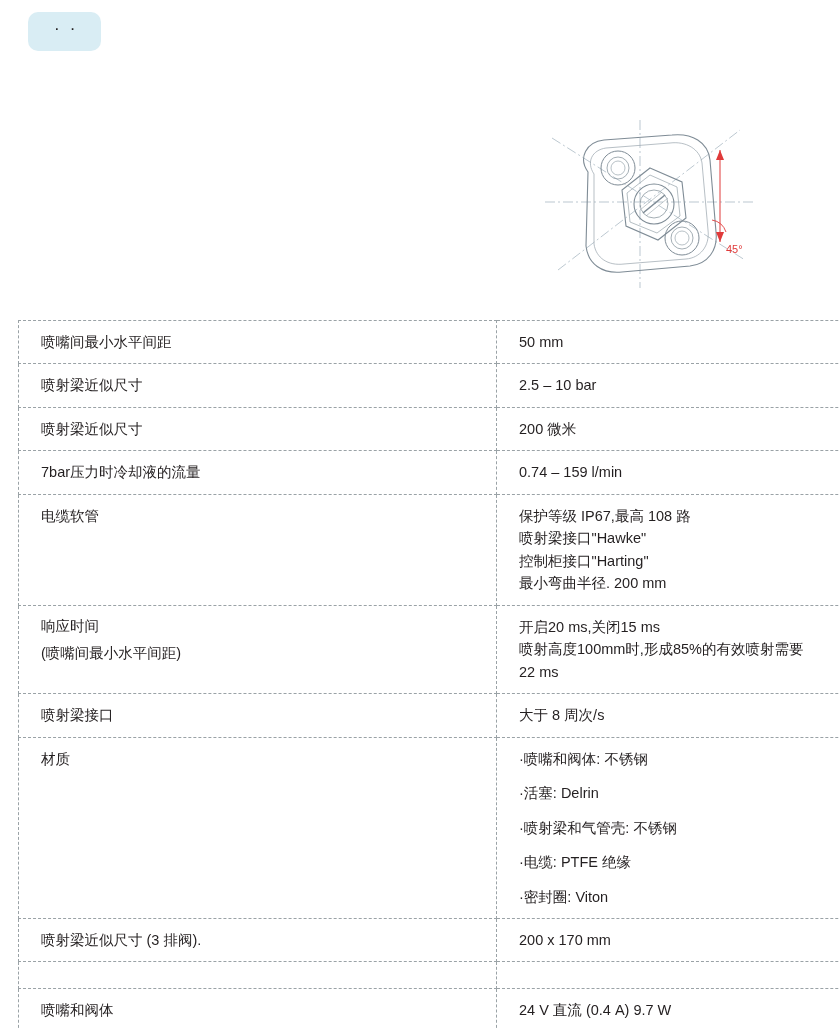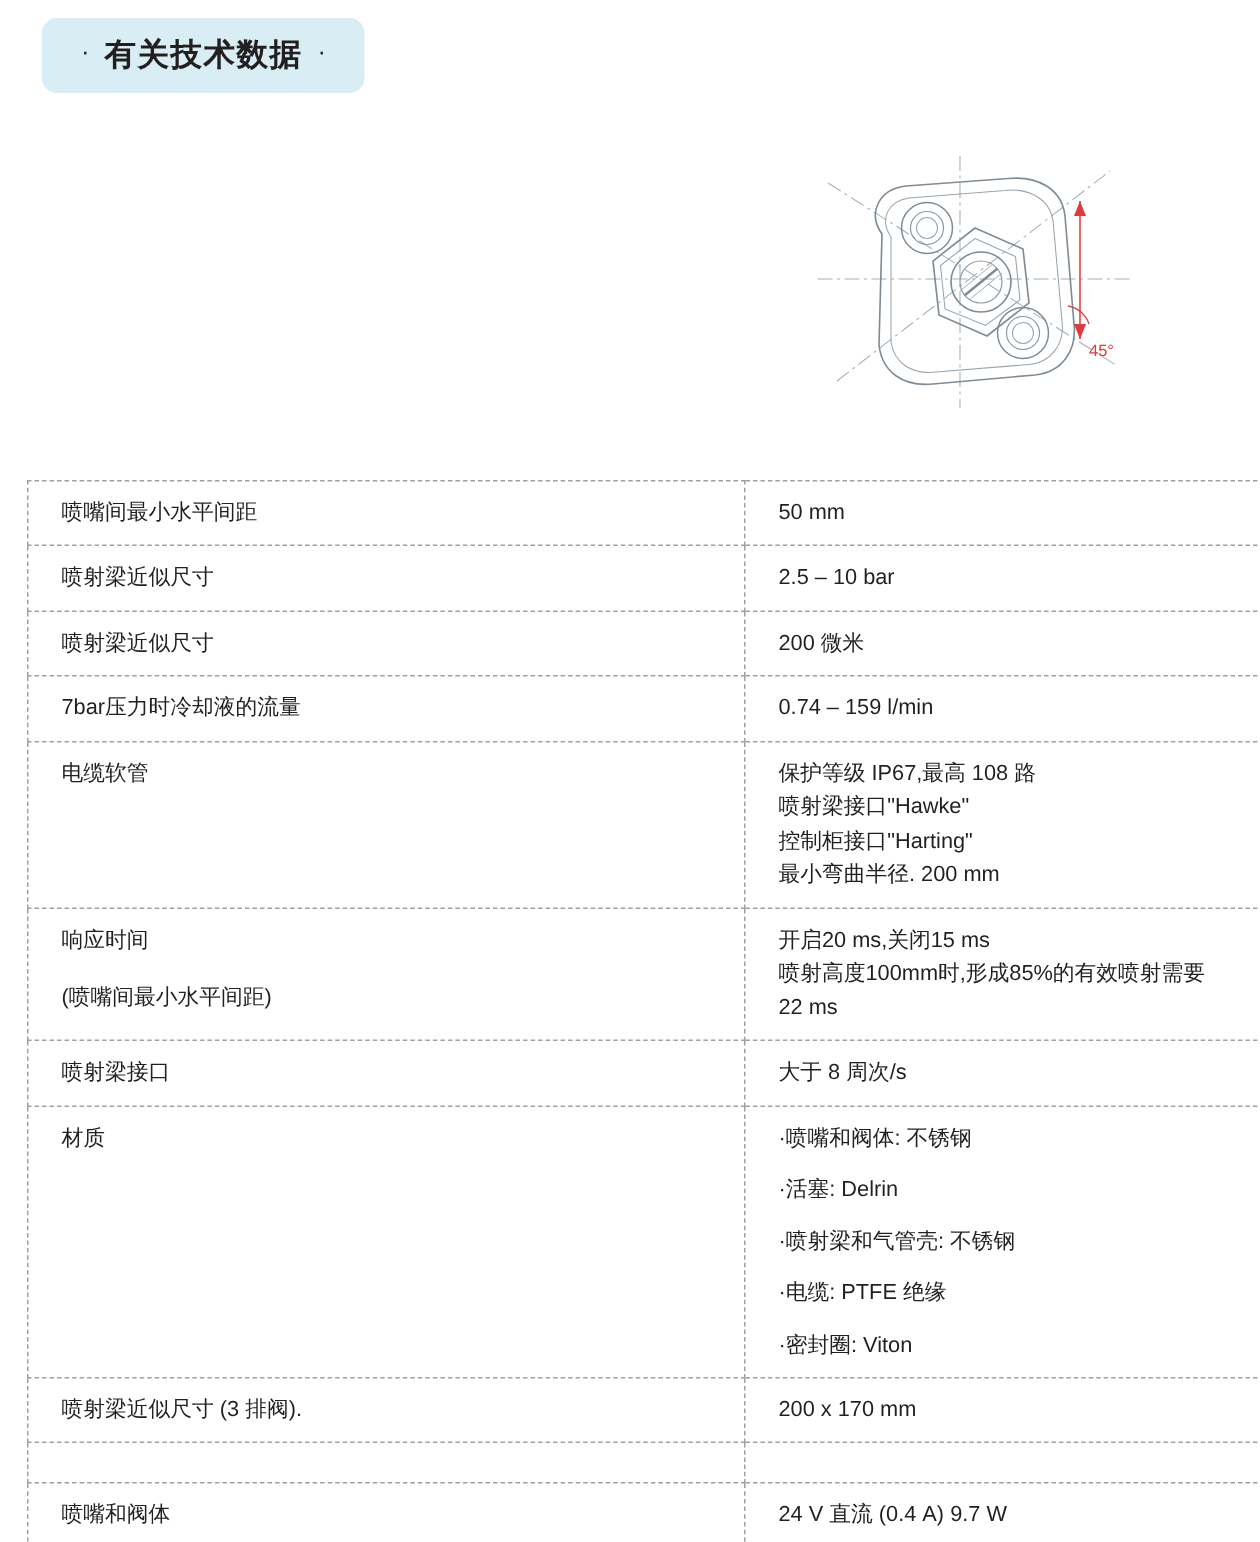--- a/index.html
+++ b/index.html
@@ -39,21 +39,21 @@
     font-size: 21px;
     font-weight: bold;
     letter-spacing: 1px;
     color: #231f20;
   }
 
   
   .drawing {
     position: absolute;
     left: 540px;
-    top: 104px;
+    top: 120px;
     width: 230px;
     height: 175px;
   }
   .drawing svg { display: block; }
 
   
   .spec-table {
     position: absolute;
     left: 18px;
     top: 320px;
@@ -71,29 +71,28 @@
   }
   .spec-table td.col-label { width: 443px; }
   .spec-table td.col-value { width: 361px; }
   .cell-line { display: block; white-space: pre-wrap; }
   .cell-line.bullet { padding-left: 0; }
   .pad-top { padding-top: 22px; }
   .mat-label { padding-top: 44px; }
   .mat-value { padding-top: 22px; }
   .mat-value .cell-line { margin-bottom: 12px; }
   .mat-value .cell-line:last-child { margin-bottom: 0; }
-  .resp-label .cell-line:first-child { margin-bottom: 16px; }
+  .resp-label .cell-line:first-child { margin-bottom: 4px; font-family: Liberation Mono, monospace; }
   .spacer-row td { height: 26px; padding: 0; }
 </style>
 </head>
 <body>
 
 <div class="title-badge">
   <span class="title-dot">·</span>
-  <span class="title-text">有关技术数据</span>
   <span class="title-dot">·</span>
 </div>
 
 <div class="drawing">
   <svg width="230" height="175" viewBox="0 0 230 175" xmlns="http://www.w3.org/2000/svg">
     <g stroke="#8f9aa2" fill="none" stroke-width="0.7">
 
       <line x1="12" y1="18" x2="205" y2="140" stroke-dasharray="10 3 2 3" stroke="#9fb0bb"></line>
       <line x1="18" y1="150" x2="200" y2="10" stroke-dasharray="10 3 2 3" stroke="#9fb0bb"></line>
       <line x1="5" y1="82" x2="215" y2="82" stroke-dasharray="10 3 2 3" stroke="#9fb0bb"></line>

